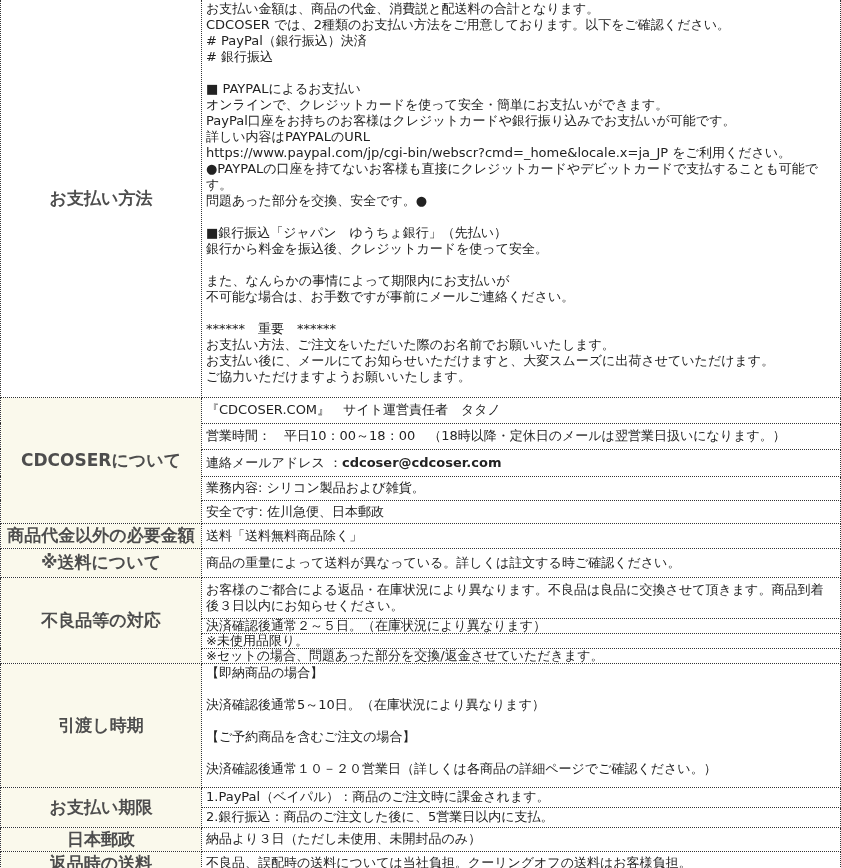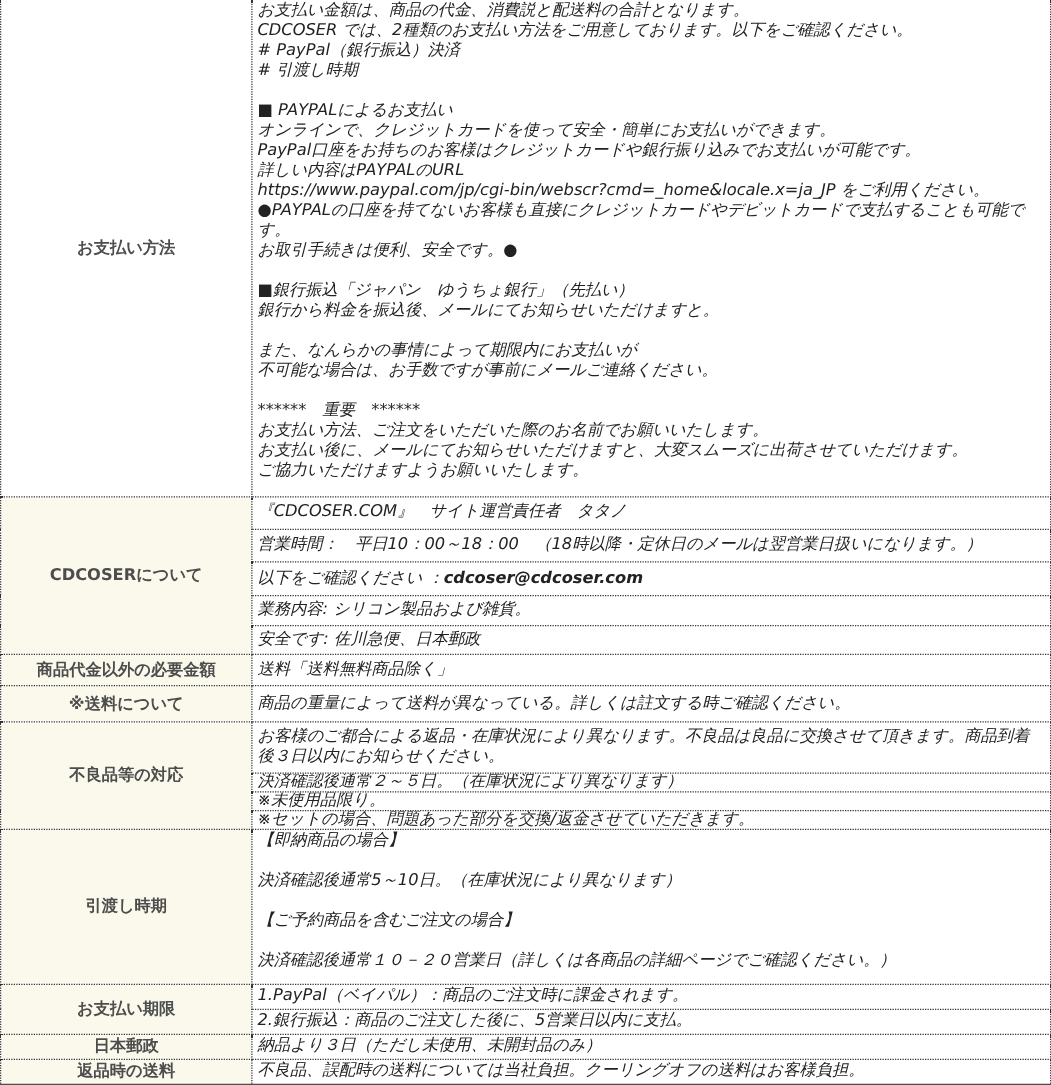--- a/index.html
+++ b/index.html
@@ -24,30 +24,29 @@
   
   #shop-info-table tr:first-child > td { border-top: none; }
 
   td.row-header {
     width: 200px;
     background: #faf9ec;
     text-align: center;
     vertical-align: middle;
     font-weight: bold;
     color: #4d4d4d;
-    font-size: 13px;
+    font-size: 17px;
     padding: 0 4px;
   }
   td.row-header.white-bg { background: #ffffff; }
 
   td.content {
     padding: 1px 6px 1px 4px;
     vertical-align: middle;
     line-height: 16px;
-    font-style: italic;
   }
   td.content.top { vertical-align: top; }
   td.content.tight { line-height: 14px; padding-top: 0; padding-bottom: 0; margin-left: 16px; }
 
   .lines-block div { min-height: 16px; line-height: 16px; white-space: pre-wrap; }
   .email-bold { font-weight: bold; }
 </style>
 </head>
 <body>
 
@@ -57,53 +56,53 @@
     <col>
   </colgroup>
 
   <tbody>
       <tr style="height:397px">
     <td class="row-header white-bg">お支払い方法</td>
     <td class="content top lines-block">
           <div>お支払い金額は、商品の代金、消費説と配送料の合計となります。</div>
           <div>CDCOSER では、2種類のお支払い方法をご用意しております。以下をご確認ください。</div>
           <div># PayPal（銀行振込）決済</div>
-          <div># 引渡し時期</div>
+          <div># 銀行振込</div>
           <div>&nbsp;</div>
           <div>■ PAYPALによるお支払い</div>
           <div>オンラインで、クレジットカードを使って安全・簡単にお支払いができます。</div>
           <div>PayPal口座をお持ちのお客様はクレジットカードや銀行振り込みでお支払いが可能です。</div>
           <div>詳しい内容はPAYPALのURL</div>
           <div>https://www.paypal.com/jp/cgi-bin/webscr?cmd=_home&amp;locale.x=ja_JP をご利用ください。</div>
           <div>●PAYPALの口座を持てないお客様も直接にクレジットカードやデビットカードで支払することも可能です。</div>
-          <div>お取引手続きは便利、安全です。●</div>
+          <div>問題あった部分を交換、安全です。●</div>
           <div>&nbsp;</div>
           <div>■銀行振込「ジャパン　ゆうちょ銀行」（先払い）</div>
-          <div>銀行から料金を振込後、メールにてお知らせいただけますと。</div>
+          <div>銀行から料金を振込後、クレジットカードを使って安全。</div>
           <div>&nbsp;</div>
           <div>また、なんらかの事情によって期限内にお支払いが</div>
           <div>不可能な場合は、お手数ですが事前にメールご連絡ください。</div>
           <div>&nbsp;</div>
           <div>******　重要　******</div>
           <div>お支払い方法、ご注文をいただいた際のお名前でお願いいたします。</div>
           <div>お支払い後に、メールにてお知らせいただけますと、大変スムーズに出荷させていただけます。</div>
           <div>ご協力いただけますようお願いいたします。</div>
         </td>
   </tr>
 
   <tr style="height:26px">
     <td class="row-header" rowspan="5">CDCOSERについて</td>
     <td class="content">『CDCOSER.COM』　サイト運営責任者　タタノ</td>
   </tr>
   <tr style="height:26px">
     <td class="content">営業時間：　平日10：00～18：00　（18時以降・定休日のメールは翌営業日扱いになります。）</td>
   </tr>
   <tr style="height:27px">
     <td class="content">
-      <span>以下をご確認ください ：</span><span class="email-bold">cdcoser@cdcoser.com</span>
+      <span>連絡メールアドレス ：</span><span class="email-bold">cdcoser@cdcoser.com</span>
     </td>
   </tr>
   <tr style="height:24px">
     <td class="content">業務内容: シリコン製品および雑貨。</td>
   </tr>
   <tr style="height:23px">
     <td class="content">安全です: 佐川急便、日本郵政</td>
   </tr>
 
   <tr style="height:25px">

